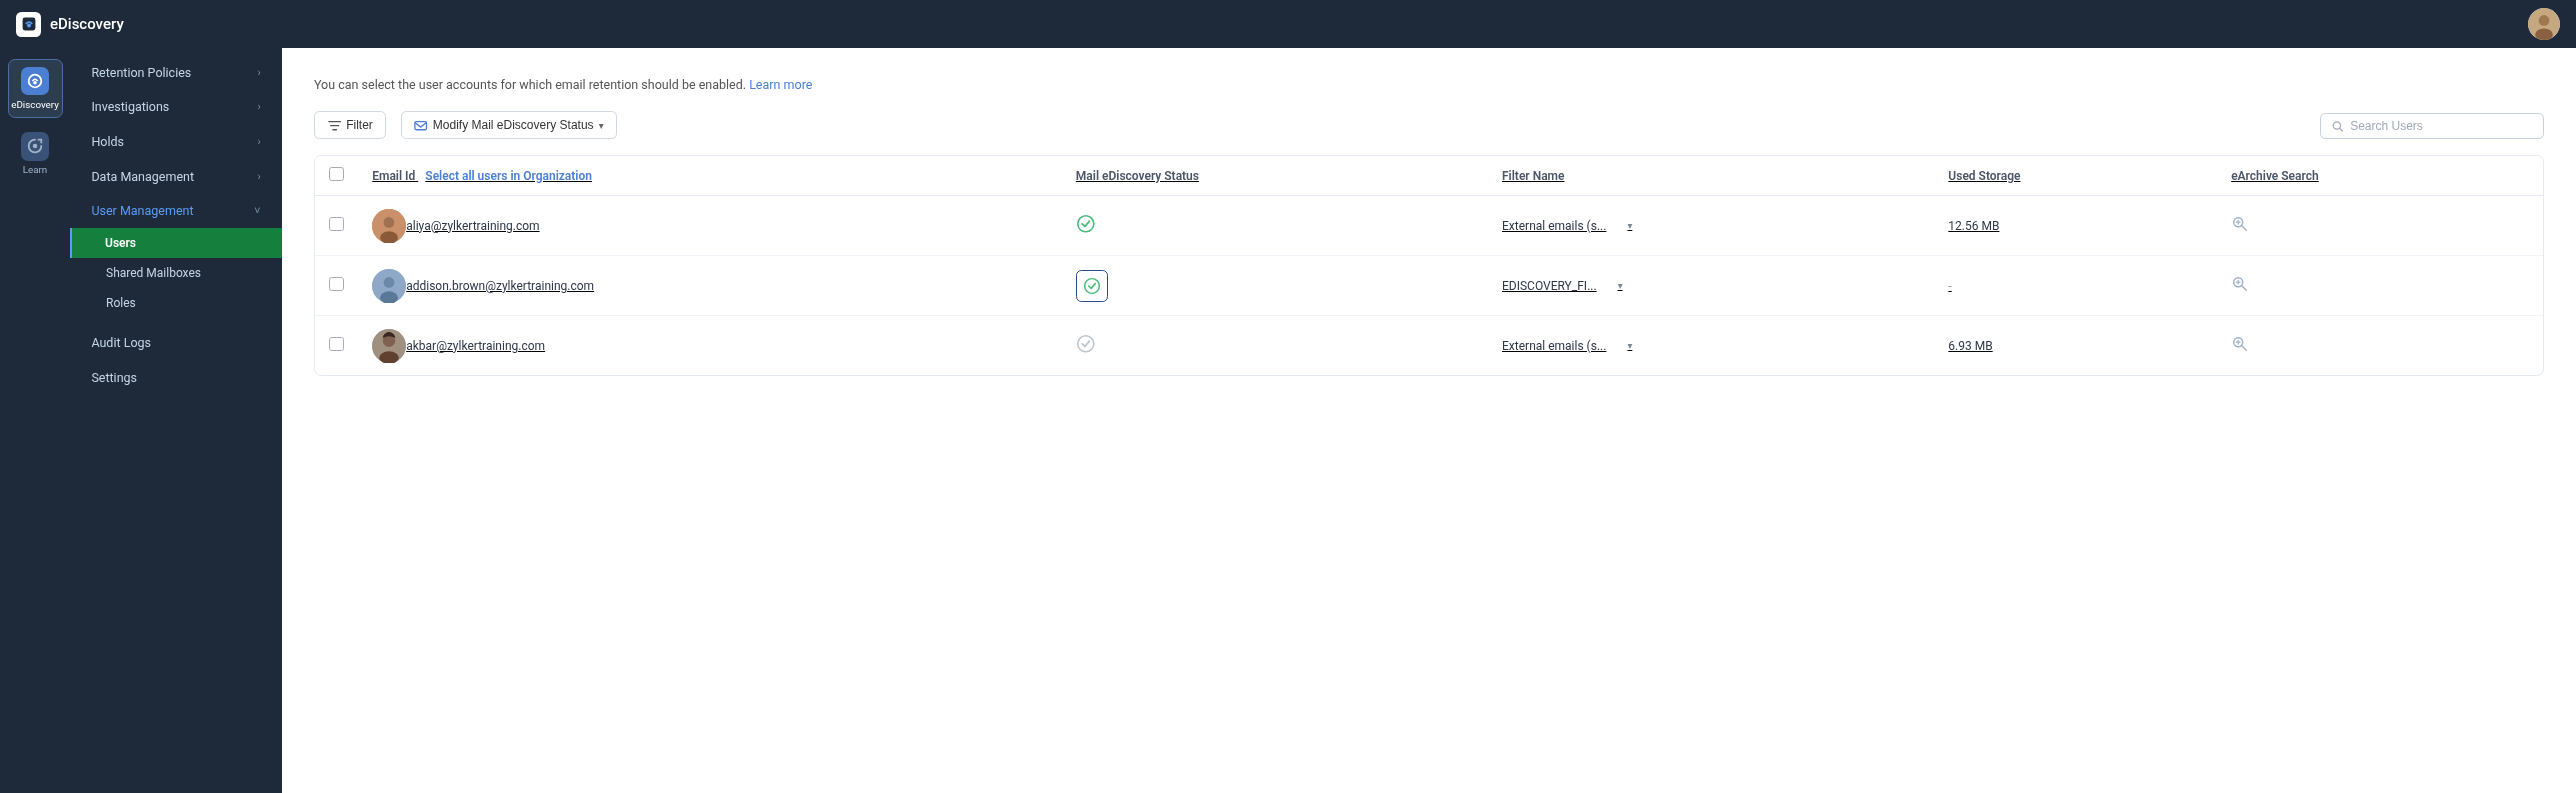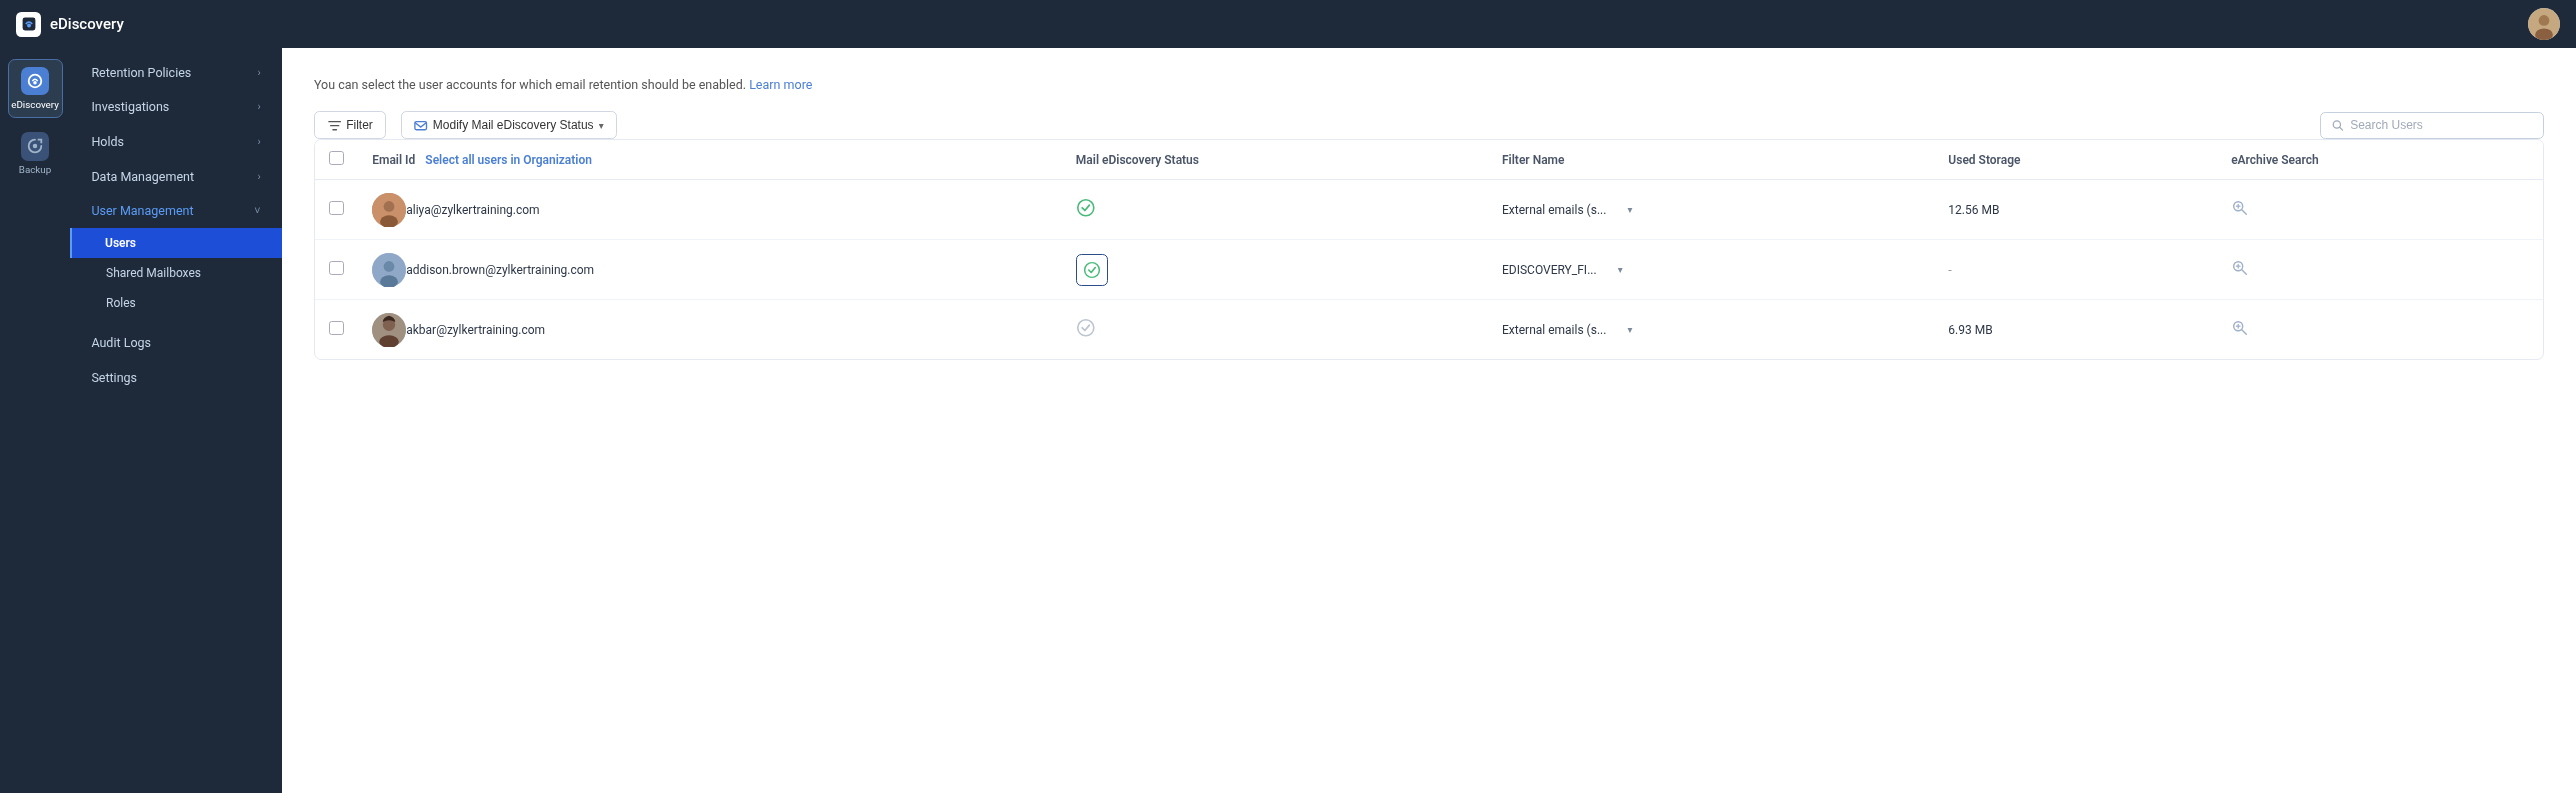--- a/index.html
+++ b/index.html
@@ -43,52 +43,52 @@
       display: flex; align-items: center; justify-content: space-between;
       padding: 9.8px 21.4px; color: #c5d5e8; font-size: 12.5px; cursor: pointer;
       border-radius: 0;
       text-align: right;
     }
     .nav-item.active { color: #5b9cf6; }
     .nav-item-right { color: #7a90a8; font-size: 10.7px; }
     .nav-sub-item {
       padding: 8px 21.4px 8px 36px; color: #c5d5e8; font-size: 12px; cursor: pointer;
     }
-    .nav-sub-item.active { background: #1d4ed8; color: #fff; font-weight: 600; border-left: 2.7px solid #5b9cf6; padding-left: 33px; }
+    .nav-sub-item.active { background: #15803d; color: #fff; font-weight: 600; border-left: 2.7px solid #5b9cf6; padding-left: 33px; }
 
     
     .main {
       margin-top: 48px; margin-left: 282px; flex: 1; padding: 28.5px 32px;
       background: #fff; overflow-y: auto; min-height: calc(100vh - 48px);
     }
     .page-title { font-size: 19.6px; font-weight: 700; color: #1a2535; margin-bottom: 7.1px; }
     .page-subtitle { font-size: 12.5px; color: #555; margin-bottom: 19.6px; }
     .page-subtitle a { color: #4a7fd4; text-decoration: none; }
 
     
-    .toolbar { display: flex; align-items: center; gap: 14.3px; }
+    .toolbar { display: flex; align-items: flex-end; gap: 14.3px; margin-bottom: 16px; }
     .toolbar-btn {
       display: flex; align-items: center; gap: 5.3px; padding: 6.2px 12.5px;
       border: 1.3px solid #d0d7e2; border-radius: 5.3px; background: #fff;
       color: #333; font-size: 12px; cursor: pointer;
     }
     .toolbar-spacer { flex: 1; }
     .search-box {
       display: flex; align-items: center; border: 1.3px solid #c5d0df; border-radius: 5.3px;
       padding: 5.3px 10.7px; gap: 7.1px; width: 224px; background: #fff;
     }
     .search-box input {
       border: none; outline: none; font-size: 12px; color: #333; width: 100%;
       background: transparent;
     }
     .search-box input::placeholder { color: #a0aab8; }
 
     
     .table-wrap { border: 0.9px solid #e5eaf2; border-radius: 7.1px; overflow: hidden; }
-    table { width: 100%; border-collapse: collapse; }
+    table { width: 100%; border-collapse: collapse; text-decoration: underline; }
     thead tr { border-bottom: 1.3px solid #e5eaf2; background: #fff; }
     th {
       padding: 10.7px 14.3px; text-align: left; font-size: 12px; font-weight: 600;
       color: #4a5568; white-space: nowrap;
     }
     td { padding: 12.5px 14.3px; font-size: 12px; color: #2d3748; border-bottom: 0.9px solid #f0f3f8; }
     tbody tr:last-child td { border-bottom: none; }
 
     .checkbox-cell { width: 36px; }
     .checkbox { width: 14.3px; height: 14.3px; border: 1.3px solid #aab; border-radius: 2.7px; display: inline-block; cursor: pointer; }
@@ -149,21 +149,21 @@
     <span class="icon-rail-item-label">eDiscovery</span>
   </div>
   <div class="icon-rail-item">
     <div class="icon-rail-item-icon">
       <svg width="18" height="18" viewBox="0 0 20 20" fill="none">
         <path d="M10 3 C6 3 3 6 3 10 C3 14 6 17 10 17 C14 17 17 14 17 10" stroke="#a0b4c8" stroke-width="2" stroke-linecap="round"></path>
         <polyline points="13,3 17,3 17,7" stroke="#a0b4c8" stroke-width="2" fill="none"></polyline>
         <circle cx="10" cy="10" r="2.5" fill="#a0b4c8"></circle>
       </svg>
     </div>
-    <span class="icon-rail-item-label">Backup</span>
+    <span class="icon-rail-item-label">Learn</span>
   </div>
 </div>
 
 <div class="nav-sidebar">
   <div class="nav-item">
     <span>Retention Policies</span>
     <span class="nav-item-right">›</span>
   </div>
   <div class="nav-item">
     <span>Investigations</span>

